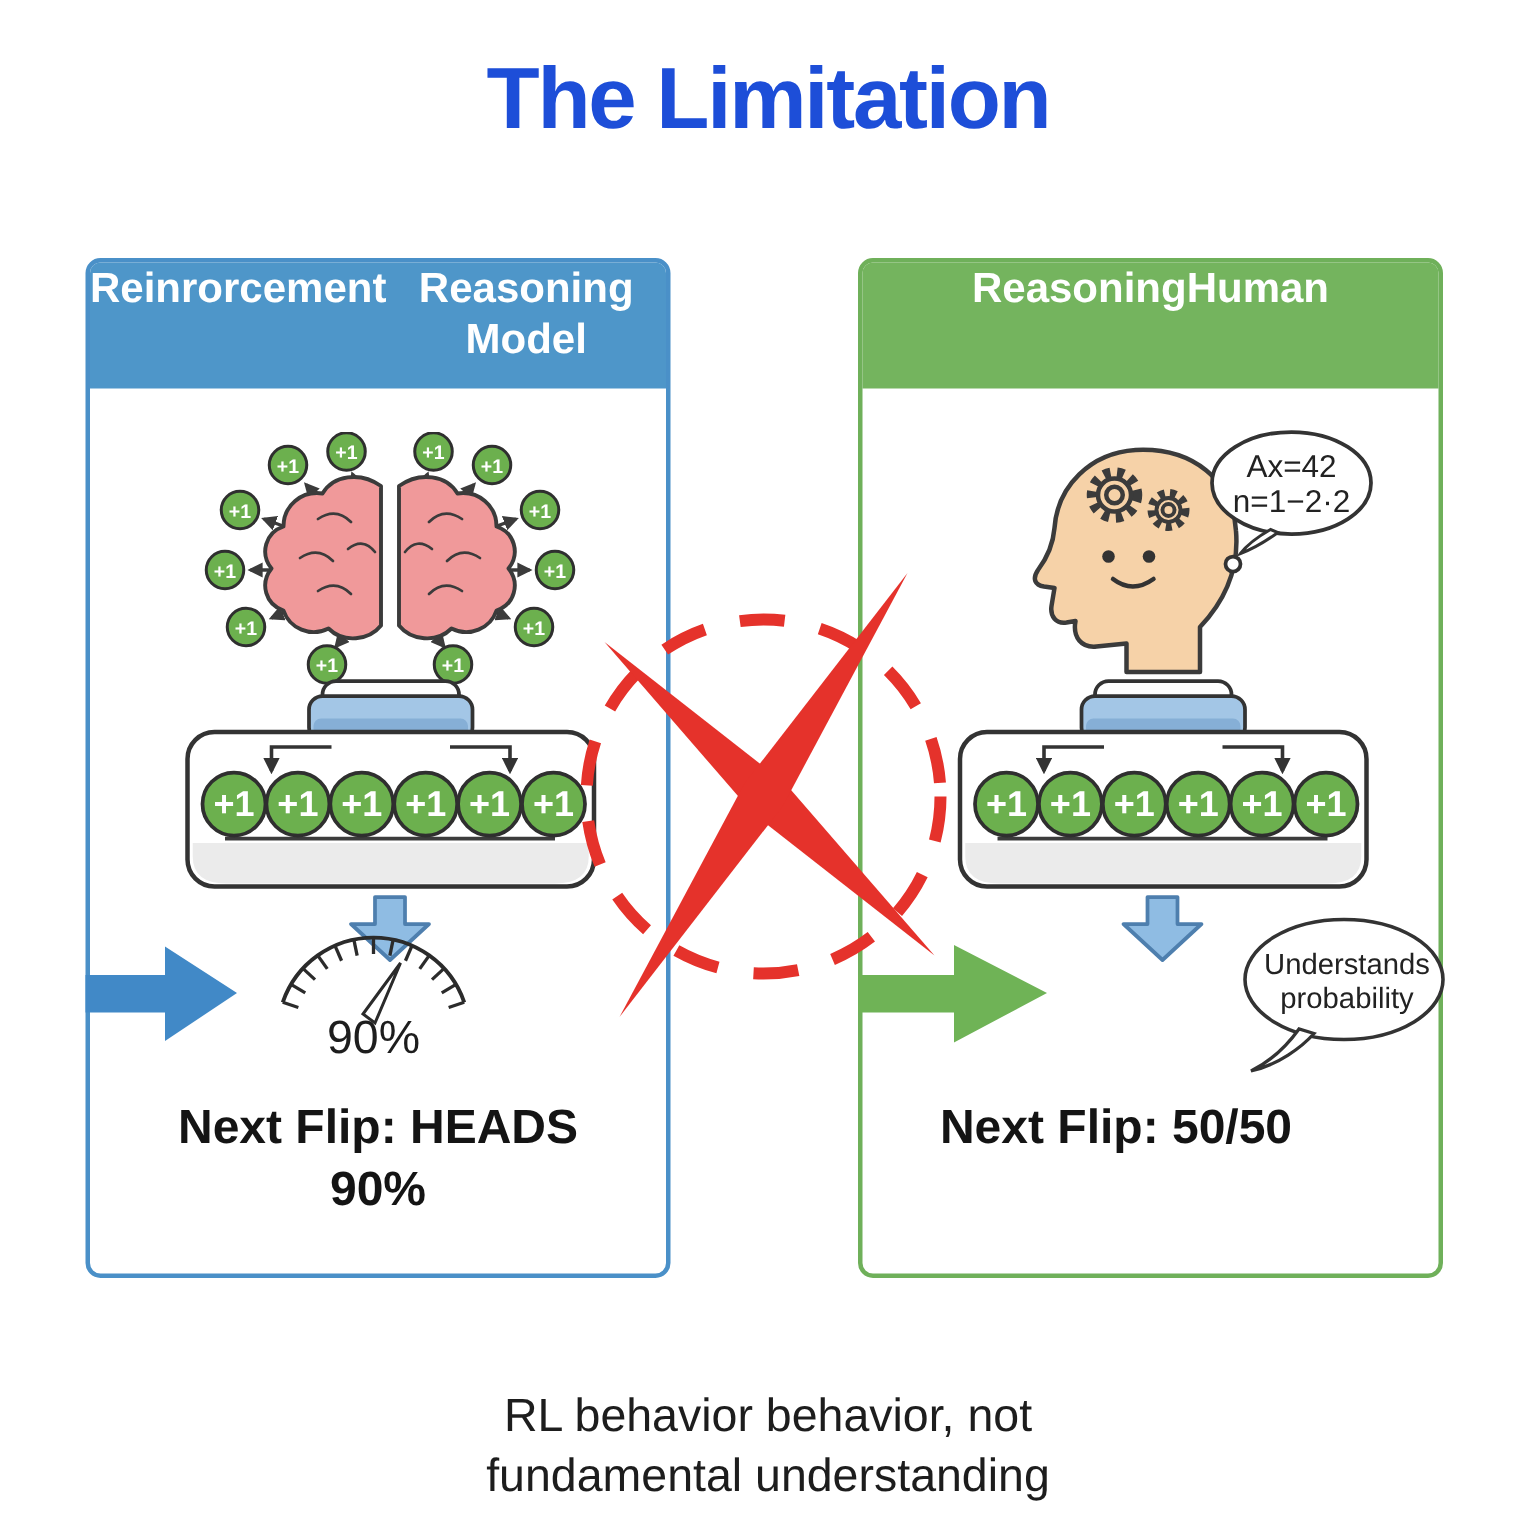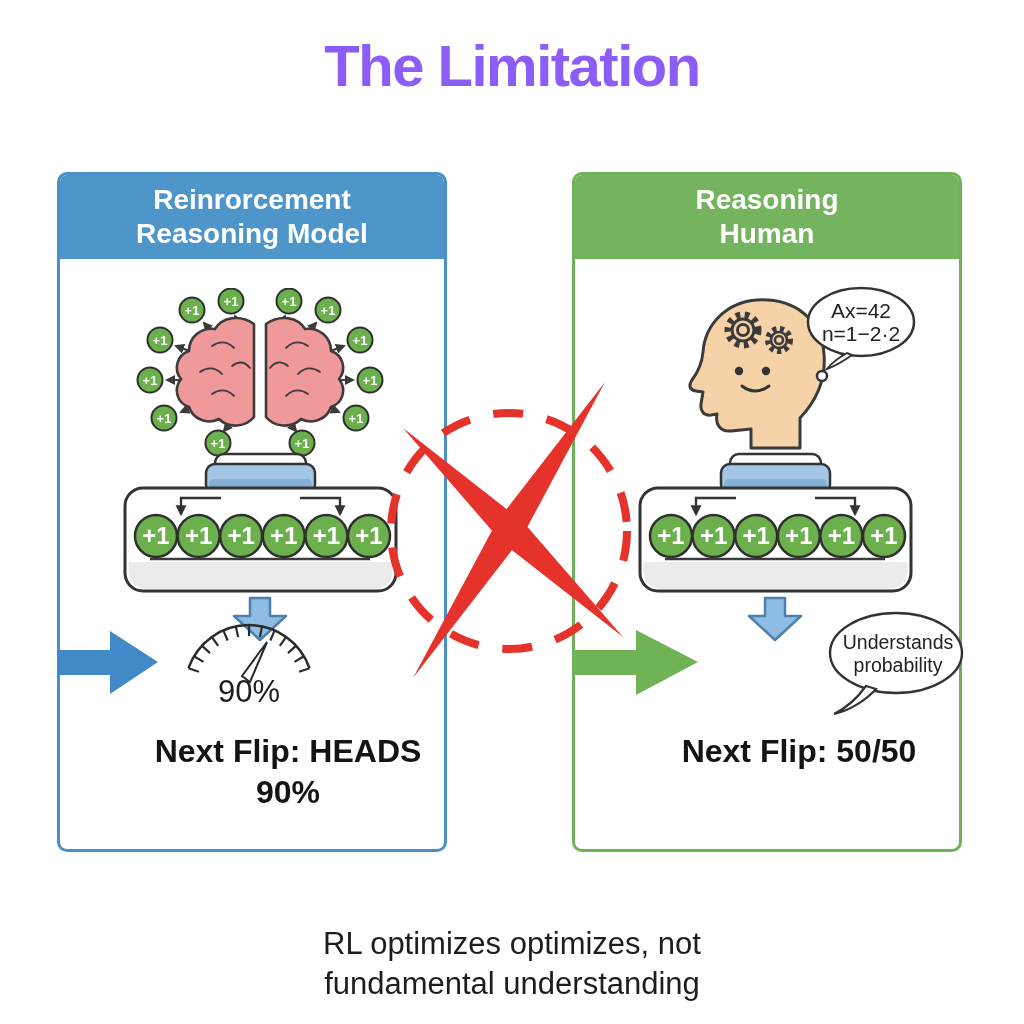--- a/index.html
+++ b/index.html
@@ -1,36 +1,36 @@
 <!DOCTYPE html>
 <html><head>
 <meta charset="utf-8">
 <style>
   html,body { margin:0; padding:0; background:#ffffff; }
   body { width:1024px; height:1024px; font-family:"Liberation Sans", sans-serif; }
   .stage { position:relative; width:1024px; height:1024px; background:#ffffff; overflow:hidden; }
   .abs { position:absolute; }
 
   .title { top:32px; left:0; width:100%; text-align:center;
-           font-size:58px; font-weight:700; letter-spacing:-1.5px; color:#8b5cf6; }
+           font-size:58px; font-weight:700; letter-spacing:-1.5px; color:#1d4ed8; }
 
   .panel { top:172px; width:384px; height:674px; background:#ffffff; border-radius:10px; }
   .panel.left  { left:57px;  border:3px solid #4a90c8; }
   .panel.right { left:572px; border:3px solid #6fb05a; }
 
   .panel-header { width:100%; height:84px; border-radius:7px 7px 0 0; color:#ffffff;
                   font-weight:700; font-size:28px; line-height:34px; text-align:center;
-                  display:flex; flex-direction:column; justify-content:center; }
+                  display:flex; justify-content:center; }
   .panel.left  .panel-header { background:#4e96c9; }
   .panel.right .panel-header { background:#74b45e; }
 
   .result { top:731px; text-align:center; font-size:32px; font-weight:700;
-            color:#141414; line-height:41px;padding-left:36px; }
+            color:#141414; line-height:41px; }
   .result.left  { left:57px;  width:390px; }
-  .result.right { left:568px; width:390px; }
+  .result.right { left:549px; width:390px; }
 
   .caption { top:924px; left:0; width:100%; text-align:center;
              font-size:31px; color:#1d1d1d; line-height:40px; font-weight:400; }
 
   svg { display:block; }
   .coin-txt { font-weight:700; fill:#ffffff; text-anchor:middle;
               font-family:"Liberation Sans", sans-serif; }
   .bubble-txt { fill:#222222; text-anchor:middle; font-family:"Liberation Sans", sans-serif; }
 </style>
 </head>
@@ -279,17 +279,17 @@
 
   <svg class="abs" style="left:385px; top:370px;" width="300" height="340" viewBox="0 0 300 340">
     <circle cx="124" cy="161" r="118" fill="none" stroke="#e5322b" stroke-width="8" stroke-dasharray="30 24"></circle>
     <g fill="#e5322b">
       <polygon points="18,58 117.4,172.7 238,267 138.6,152.4"></polygon>
       <polygon points="220,12 111.3,152.4 28,308 136.7,167.6"></polygon>
     </g>
   </svg>
 
   <div class="abs caption">
-    <div>RL optimizes optimizes, not</div>
+    <div>RL behavior behavior, not</div>
     <div>fundamental understanding</div>
   </div>
 
 </div>
 
 </body></html>

